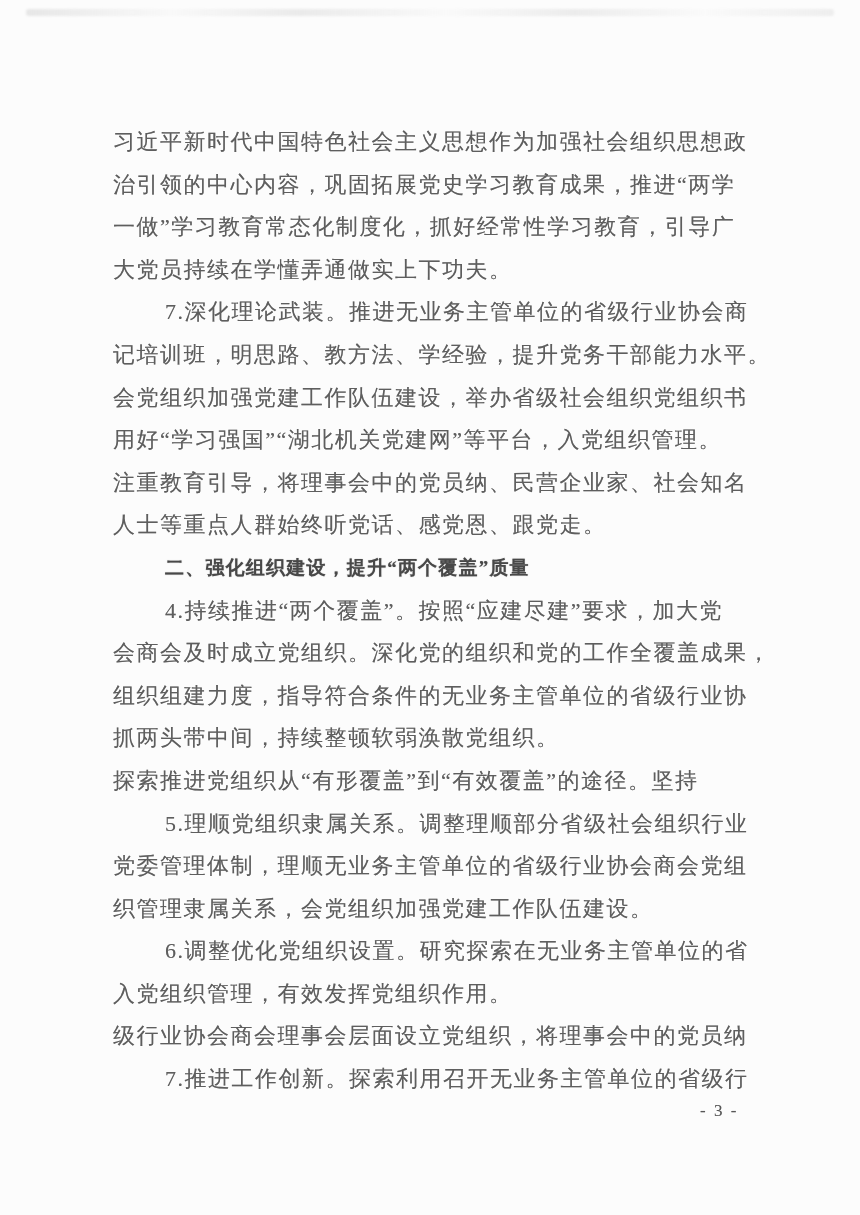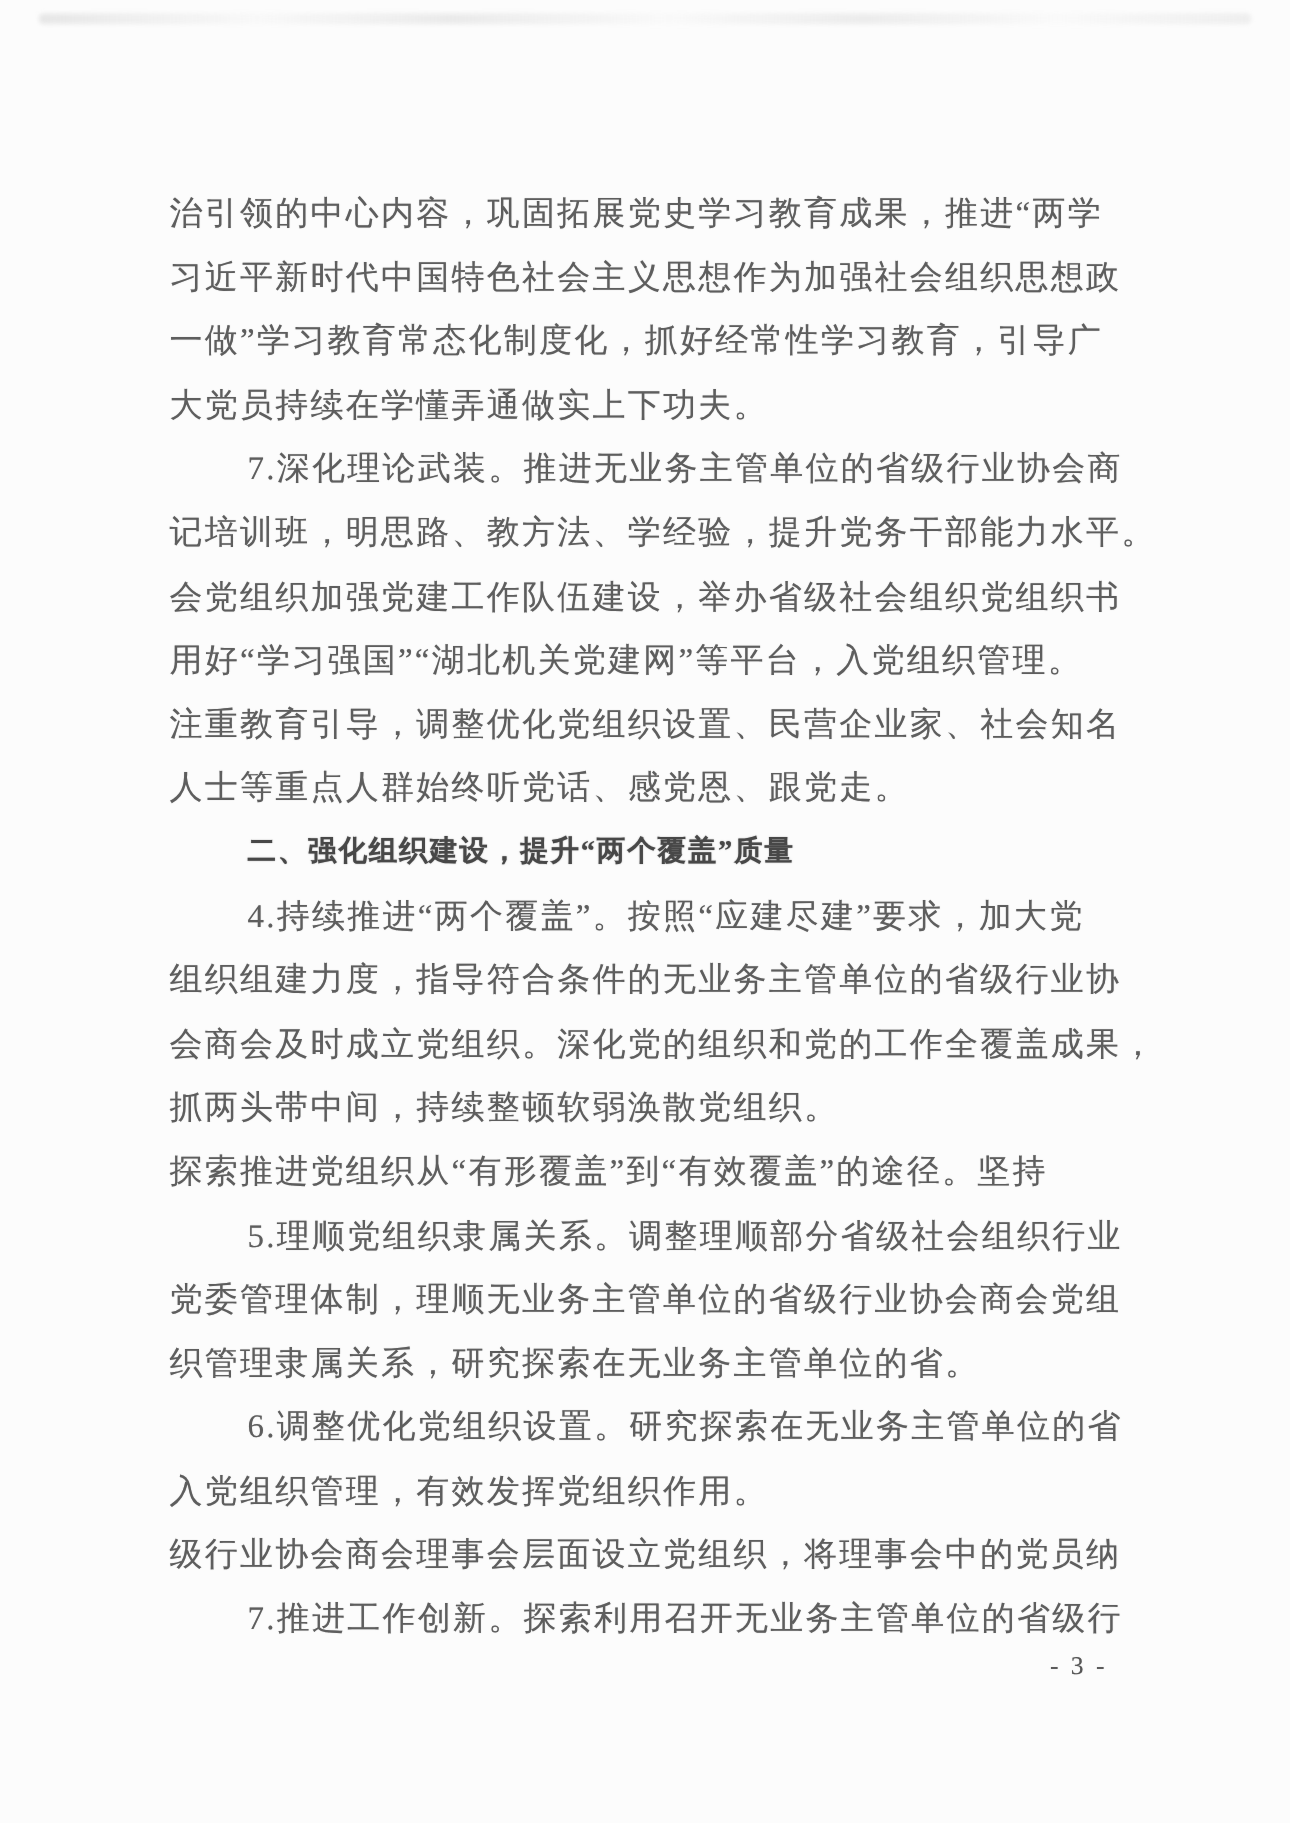--- a/index.html
+++ b/index.html
@@ -66,38 +66,38 @@
     line-height: 30px;
     text-shadow: 0 0 0.5px rgba(100,100,100,.5);
   }
 </style>
 </head>
 <body>
 
 <div class="page">
   <div class="scan-artifact"></div>
   <div class="text-block">
+      <div class="line">习近平新时代中国特色社会主义思想作为加强社会组织思想政</div>
       <div class="line">治引领的中心内容，巩固拓展党史学习教育成果，推进“两学</div>
-      <div class="line">习近平新时代中国特色社会主义思想作为加强社会组织思想政</div>
       <div class="line">一做”学习教育常态化制度化，抓好经常性学习教育，引导广</div>
       <div class="line">大党员持续在学懂弄通做实上下功夫。</div>
       <div class="line ind">7.深化理论武装。推进无业务主管单位的省级行业协会商</div>
       <div class="line">记培训班，明思路、教方法、学经验，提升党务干部能力水平。</div>
       <div class="line">会党组织加强党建工作队伍建设，举办省级社会组织党组织书</div>
       <div class="line">用好“学习强国”“湖北机关党建网”等平台，入党组织管理。</div>
-      <div class="line">注重教育引导，调整优化党组织设置、民营企业家、社会知名</div>
+      <div class="line">注重教育引导，将理事会中的党员纳、民营企业家、社会知名</div>
       <div class="line">人士等重点人群始终听党话、感党恩、跟党走。</div>
       <div class="line ind hd">二、强化组织建设，提升“两个覆盖”质量</div>
       <div class="line ind">4.持续推进“两个覆盖”。按照“应建尽建”要求，加大党</div>
+      <div class="line">会商会及时成立党组织。深化党的组织和党的工作全覆盖成果，</div>
       <div class="line">组织组建力度，指导符合条件的无业务主管单位的省级行业协</div>
-      <div class="line">会商会及时成立党组织。深化党的组织和党的工作全覆盖成果，</div>
       <div class="line">抓两头带中间，持续整顿软弱涣散党组织。</div>
       <div class="line">探索推进党组织从“有形覆盖”到“有效覆盖”的途径。坚持</div>
       <div class="line ind">5.理顺党组织隶属关系。调整理顺部分省级社会组织行业</div>
       <div class="line">党委管理体制，理顺无业务主管单位的省级行业协会商会党组</div>
-      <div class="line">织管理隶属关系，研究探索在无业务主管单位的省。</div>
+      <div class="line">织管理隶属关系，会党组织加强党建工作队伍建设。</div>
       <div class="line ind">6.调整优化党组织设置。研究探索在无业务主管单位的省</div>
       <div class="line">入党组织管理，有效发挥党组织作用。</div>
       <div class="line">级行业协会商会理事会层面设立党组织，将理事会中的党员纳</div>
       <div class="line ind">7.推进工作创新。探索利用召开无业务主管单位的省级行</div>
     </div>
   <div class="page-number">- 3 -</div>
 </div>
 
 </body></html>

